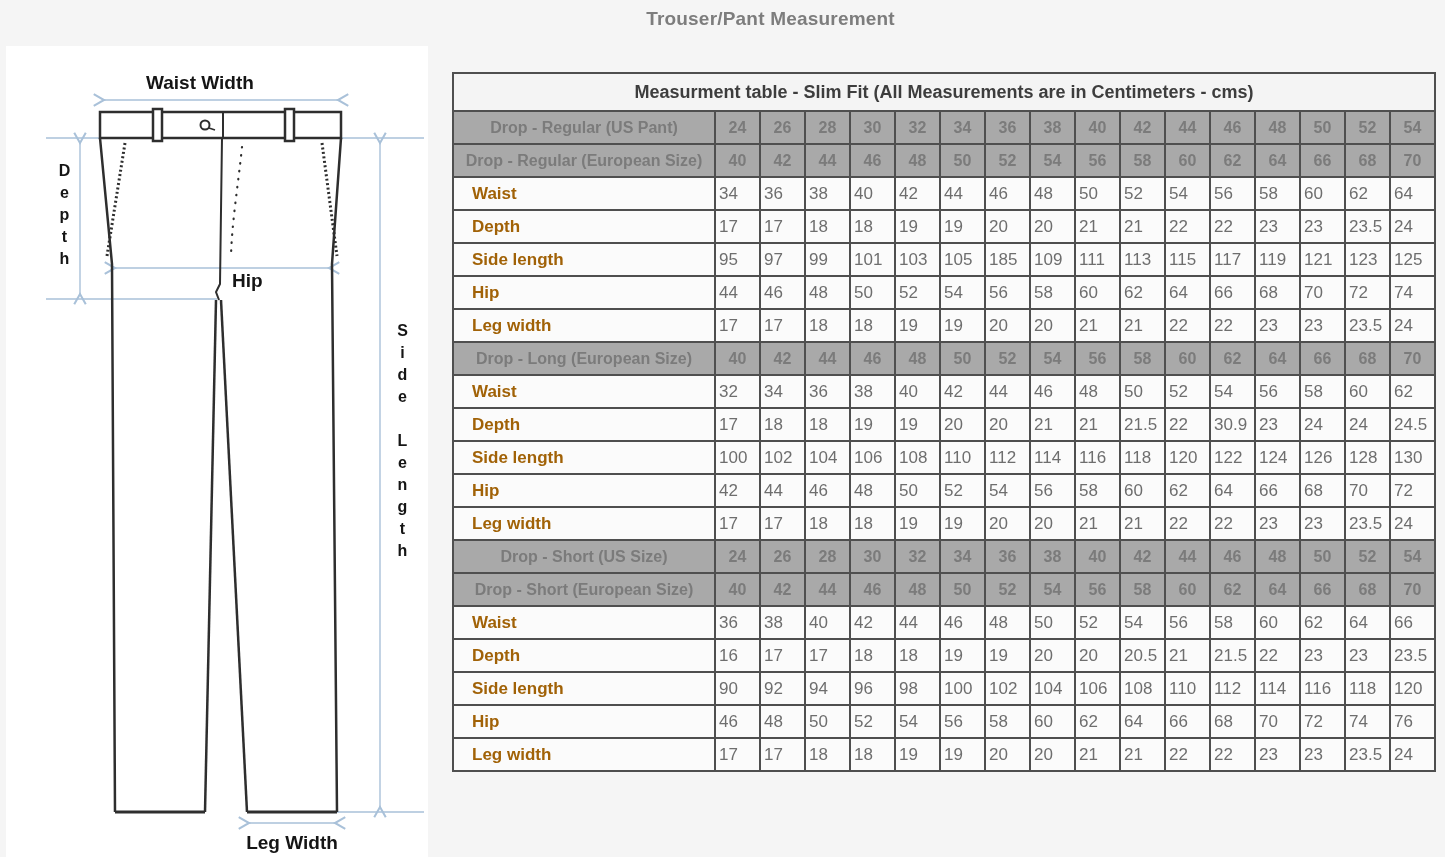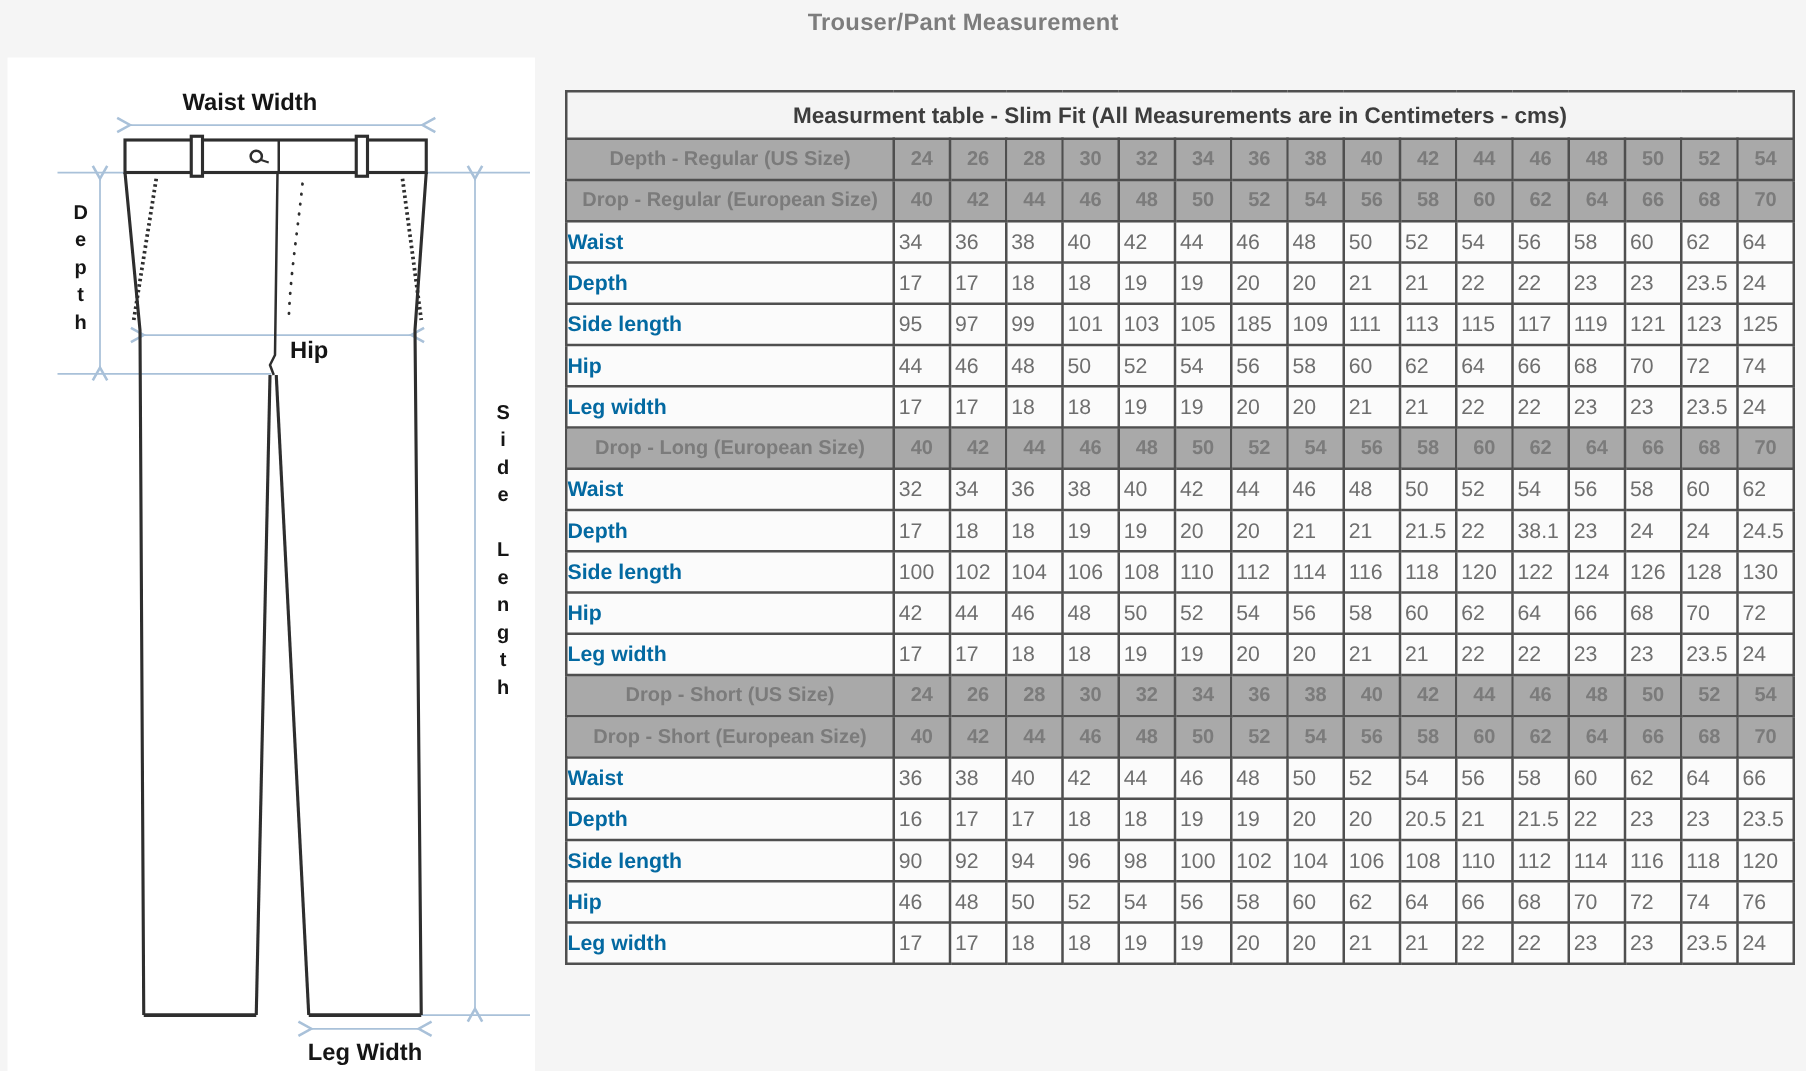--- a/index.html
+++ b/index.html
@@ -40,21 +40,21 @@
   .mtable td, .mtable th { border:2px solid #4f4f4f; overflow:hidden; white-space:nowrap; }
   .title-cell {
     background:#f4f4f4; color:#3d3d3d; font-size:18px; font-weight:bold;
     height:38px; text-align:center;margin-left:30px;
   }
   .row-header td {
     background:#a9a9a9; color:#7b7b7b; font-weight:bold;
     text-align:center; font-size:16px; height:33px;
   }
   .row-data td { background:#fbfbfb; height:33px; font-size:17px; }
-  .row-data .label-cell { font-weight:bold; color:#0369a1; padding-left:0; text-align:left; }
+  .row-data .label-cell { font-weight:bold; color:#a16207; padding-left:18px; text-align:left; }
   .row-data .value-cell { color:#6e6e6e; padding-left:3px; text-align:left; }
 </style>
 </head>
 <body>
 
 <div class="page-title">Trouser/Pant Measurement</div>
 
 <div class="diagram-panel">
   <svg width="422" height="811" viewBox="0 0 422 811" xmlns="http://www.w3.org/2000/svg">
     <defs>
@@ -123,21 +123,21 @@
       <col>
       <col>
   </colgroup>
   <thead>
     <tr>
       <th class="title-cell" colspan="17">Measurment table - Slim Fit (All Measurements are in Centimeters - cms)</th>
     </tr>
   </thead>
   <tbody>
       <tr class="row-header">
-        <td class="label-cell">Depth - Regular (US Size)</td>
+        <td class="label-cell">Drop - Regular (US Pant)</td>
         <td class="value-cell">24</td>
         <td class="value-cell">26</td>
         <td class="value-cell">28</td>
         <td class="value-cell">30</td>
         <td class="value-cell">32</td>
         <td class="value-cell">34</td>
         <td class="value-cell">36</td>
         <td class="value-cell">38</td>
         <td class="value-cell">40</td>
         <td class="value-cell">42</td>
@@ -306,21 +306,21 @@
         <td class="value-cell">18</td>
         <td class="value-cell">18</td>
         <td class="value-cell">19</td>
         <td class="value-cell">19</td>
         <td class="value-cell">20</td>
         <td class="value-cell">20</td>
         <td class="value-cell">21</td>
         <td class="value-cell">21</td>
         <td class="value-cell">21.5</td>
         <td class="value-cell">22</td>
-        <td class="value-cell">38.1</td>
+        <td class="value-cell">30.9</td>
         <td class="value-cell">23</td>
         <td class="value-cell">24</td>
         <td class="value-cell">24</td>
         <td class="value-cell">24.5</td>
       </tr>
       <tr class="row-data">
         <td class="label-cell">Side length</td>
         <td class="value-cell">100</td>
         <td class="value-cell">102</td>
         <td class="value-cell">104</td>

